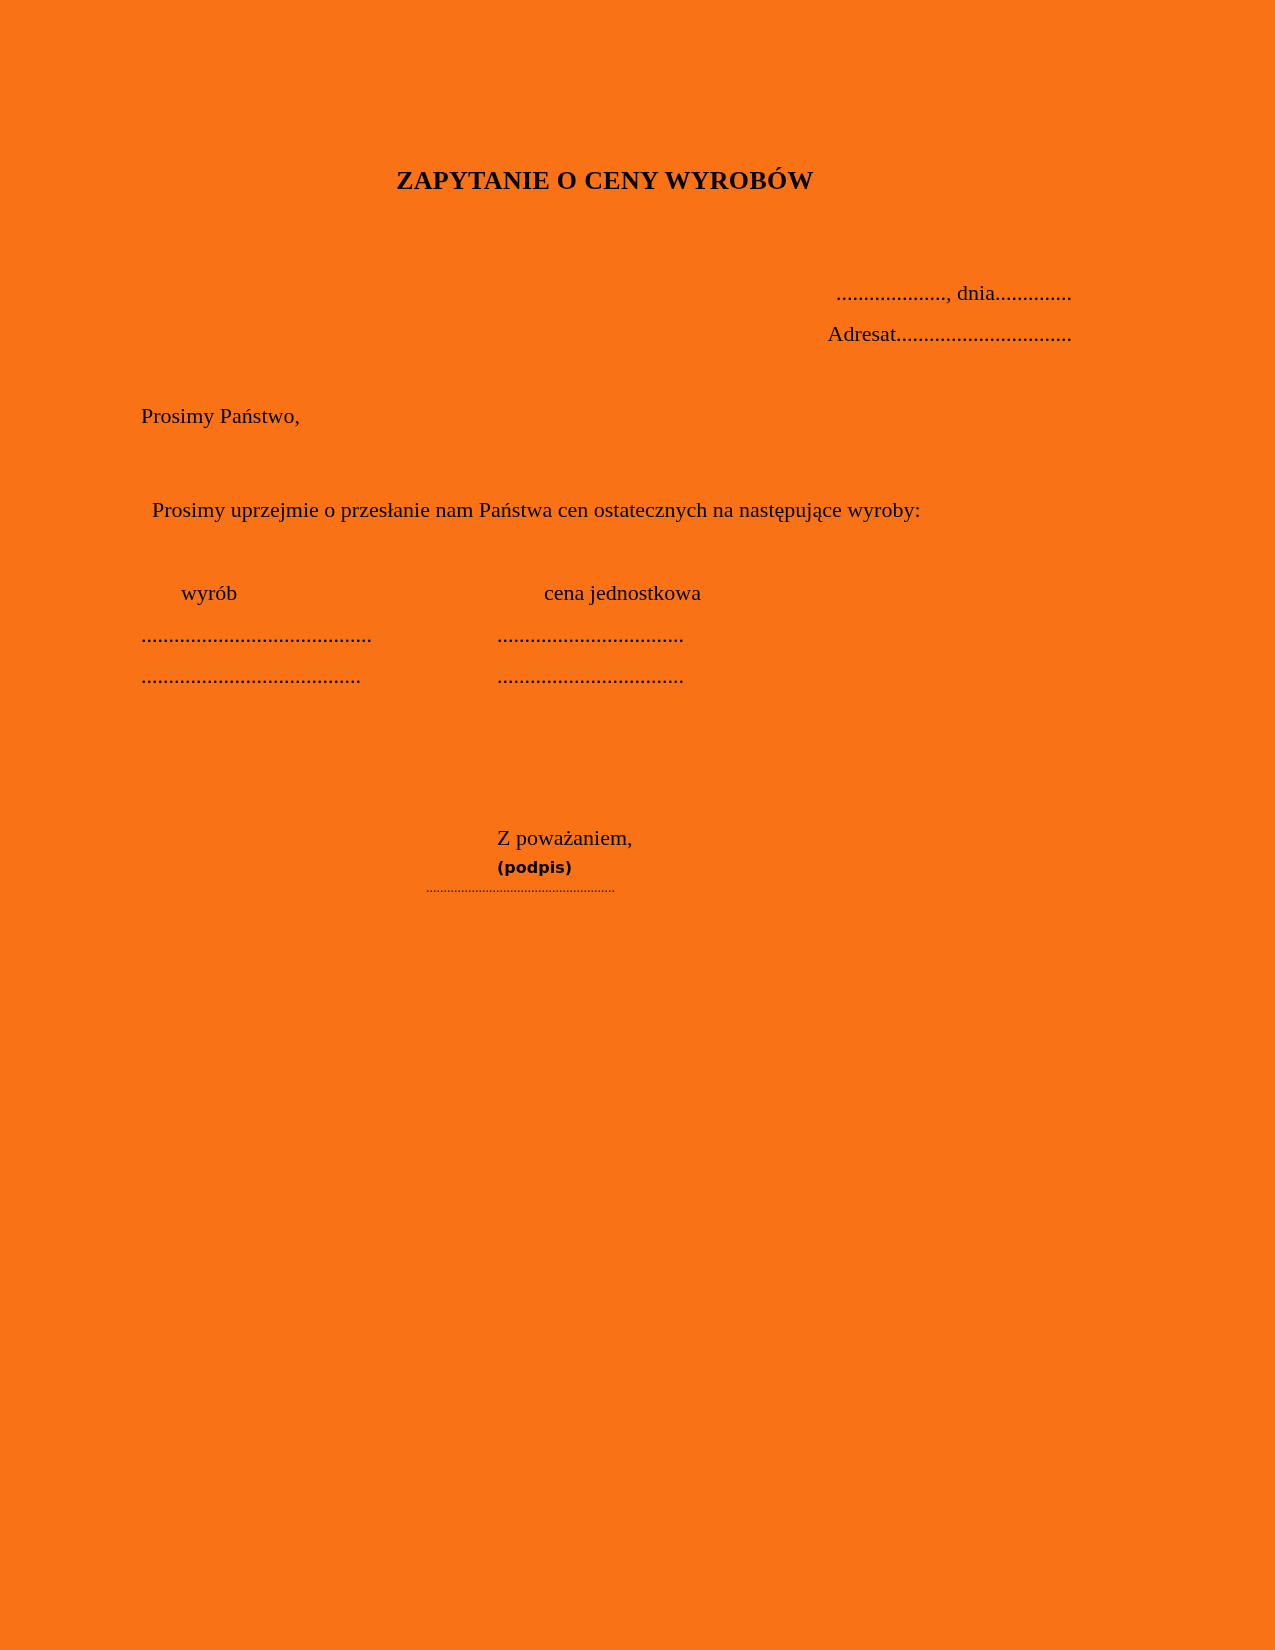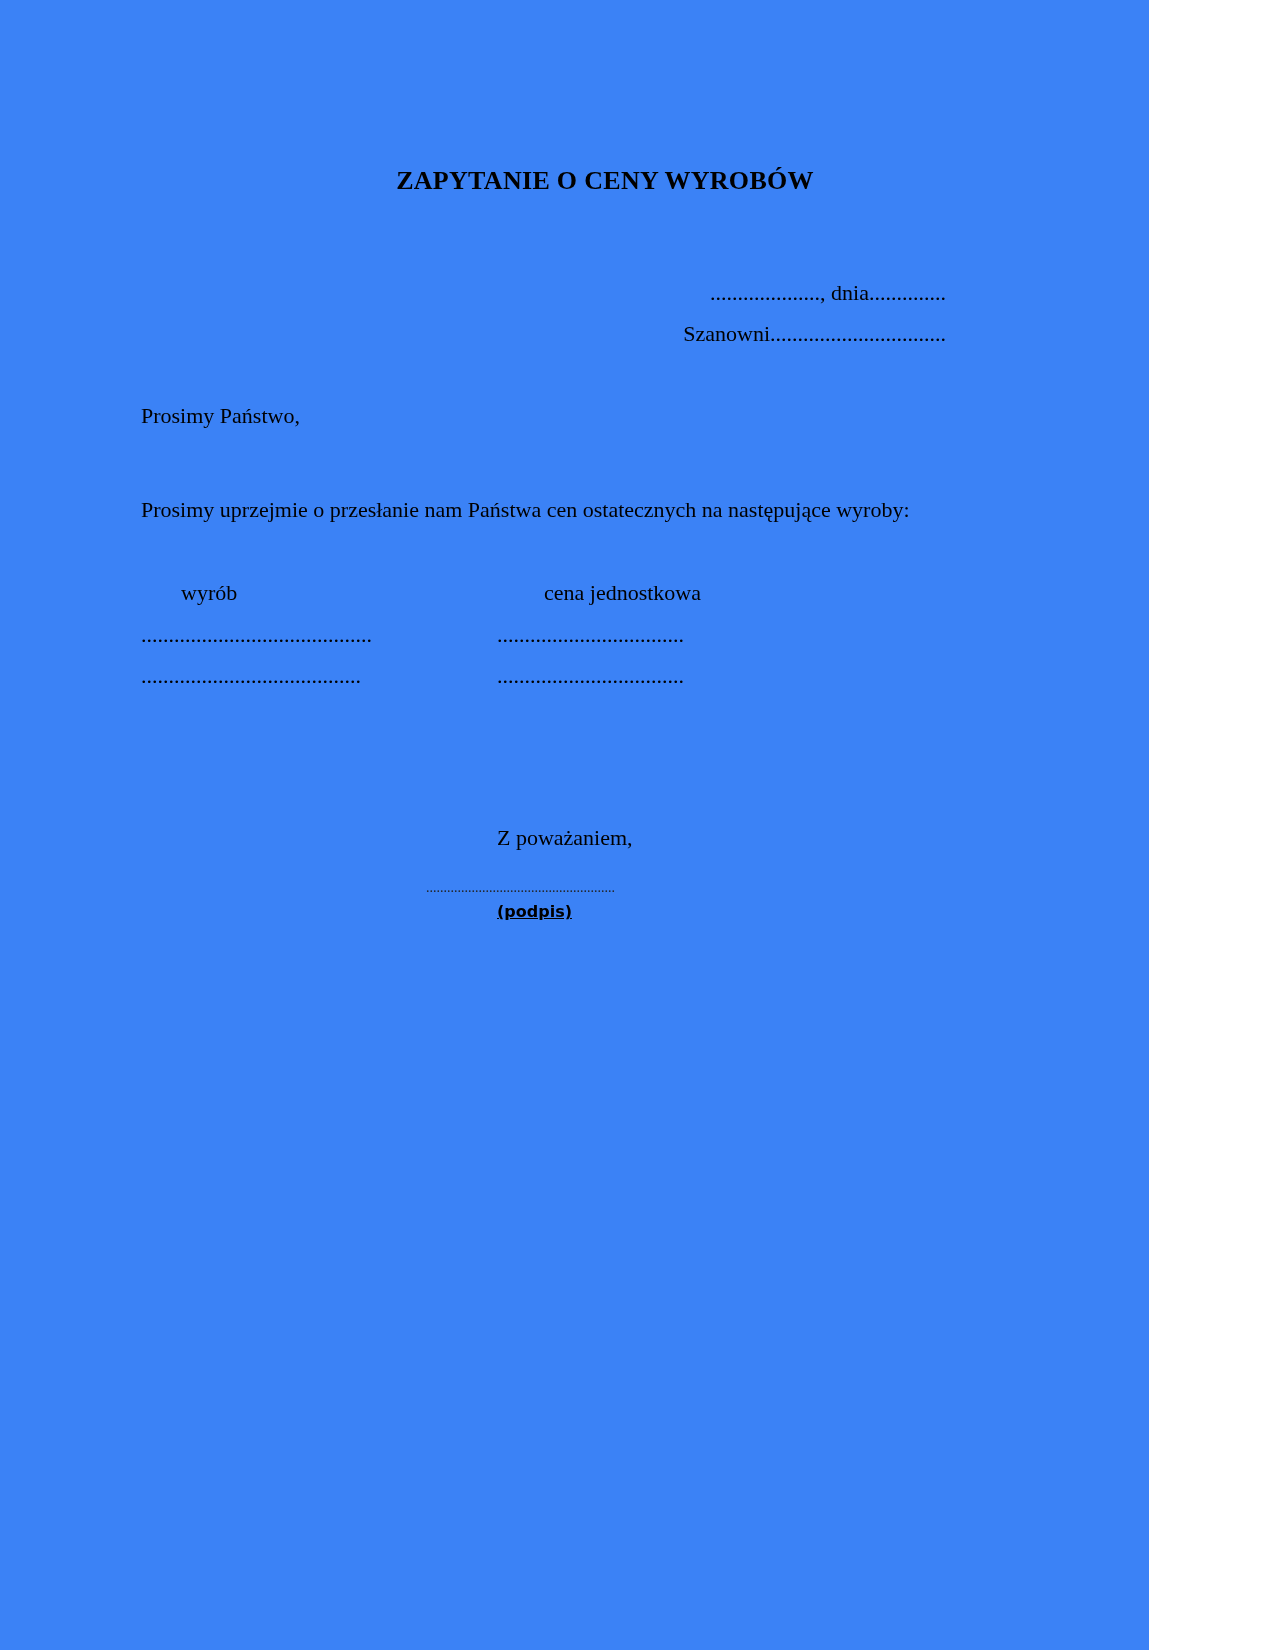--- a/index.html
+++ b/index.html
@@ -1,50 +1,50 @@
 <!DOCTYPE html>
 <html><head>
 <meta charset="utf-8">
 <style>
   html, body { margin: 0; padding: 0; background: #ffffff; }
   body { width: 1275px; height: 1650px; position: relative; overflow: hidden;
          font-family: "Liberation Serif", "DejaVu Serif", serif; color: #000; }
-  .page { position: absolute; left: 0; top: 0; width: 1149px; height: 1650px; background: #3b82f6; }
+  .page { position: absolute; left: 0; top: 0; width: 1275px; height: 1650px; background: #f97316; }
   .abs { position: absolute; white-space: nowrap; }
   .title { left: 0; width: 1210px; text-align: center; top: 166px; font-size: 26px; font-weight: bold; letter-spacing: 0.3px; }
   .txt { font-size: 22px; line-height: 26px; }
   .right { right: 203px; text-align: right; }
   .dots { letter-spacing: 0px; }
   .sig-line { font-size: 14px; letter-spacing: 0px; color: #222; }
   .sig-caption { font-family: "DejaVu Sans", "Liberation Sans", sans-serif; font-size: 16px; font-weight: bold; }
 </style>
 </head>
 <body>
 
 <div class="page">
 
   <div class="abs title">ZAPYTANIE O CENY WYROBÓW</div>
 
   <div class="abs txt right dots" style="top:280px;">...................., dnia..............</div>
-  <div class="abs txt right dots" style="top:321px;">Szanowni................................</div>
+  <div class="abs txt right dots" style="top:321px;">Adresat................................</div>
 
   <div class="abs txt" style="left:141px; top:403px;">Prosimy Państwo,</div>
 
-  <div class="abs txt" style="left:141px; top:497px;">Prosimy uprzejmie o przesłanie nam Państwa cen ostatecznych na następujące wyroby:</div>
+  <div class="abs txt" style="left:152px; top:497px;">Prosimy uprzejmie o przesłanie nam Państwa cen ostatecznych na następujące wyroby:</div>
 
   <div>
     <div class="abs txt" style="left:141px; top:580px;margin-left:40px;">wyrób</div>
     <div class="abs txt" style="left:497px; top:580px;margin-left:47px;">cena jednostkowa</div>
 
     <div class="abs txt dots" style="left:141px; top:622px;">..........................................</div>
     <div class="abs txt dots" style="left:497px; top:622px;">..................................</div>
 
     <div class="abs txt dots" style="left:141px; top:663px;">........................................</div>
     <div class="abs txt dots" style="left:497px; top:663px;">..................................</div>
   </div>
 
 
   <div class="abs txt" style="left:497px; top:825px;">Z poważaniem,</div>
 
   <div class="abs sig-line" style="left:426px; top:880px;">......................................................</div>
-  <div class="abs sig-caption" style="left:497px; top:902px;text-decoration:underline;">(podpis)</div>
+  <div class="abs sig-caption" style="left:497px; top:858px;">(podpis)</div>
 
 </div>
 
 </body></html>

